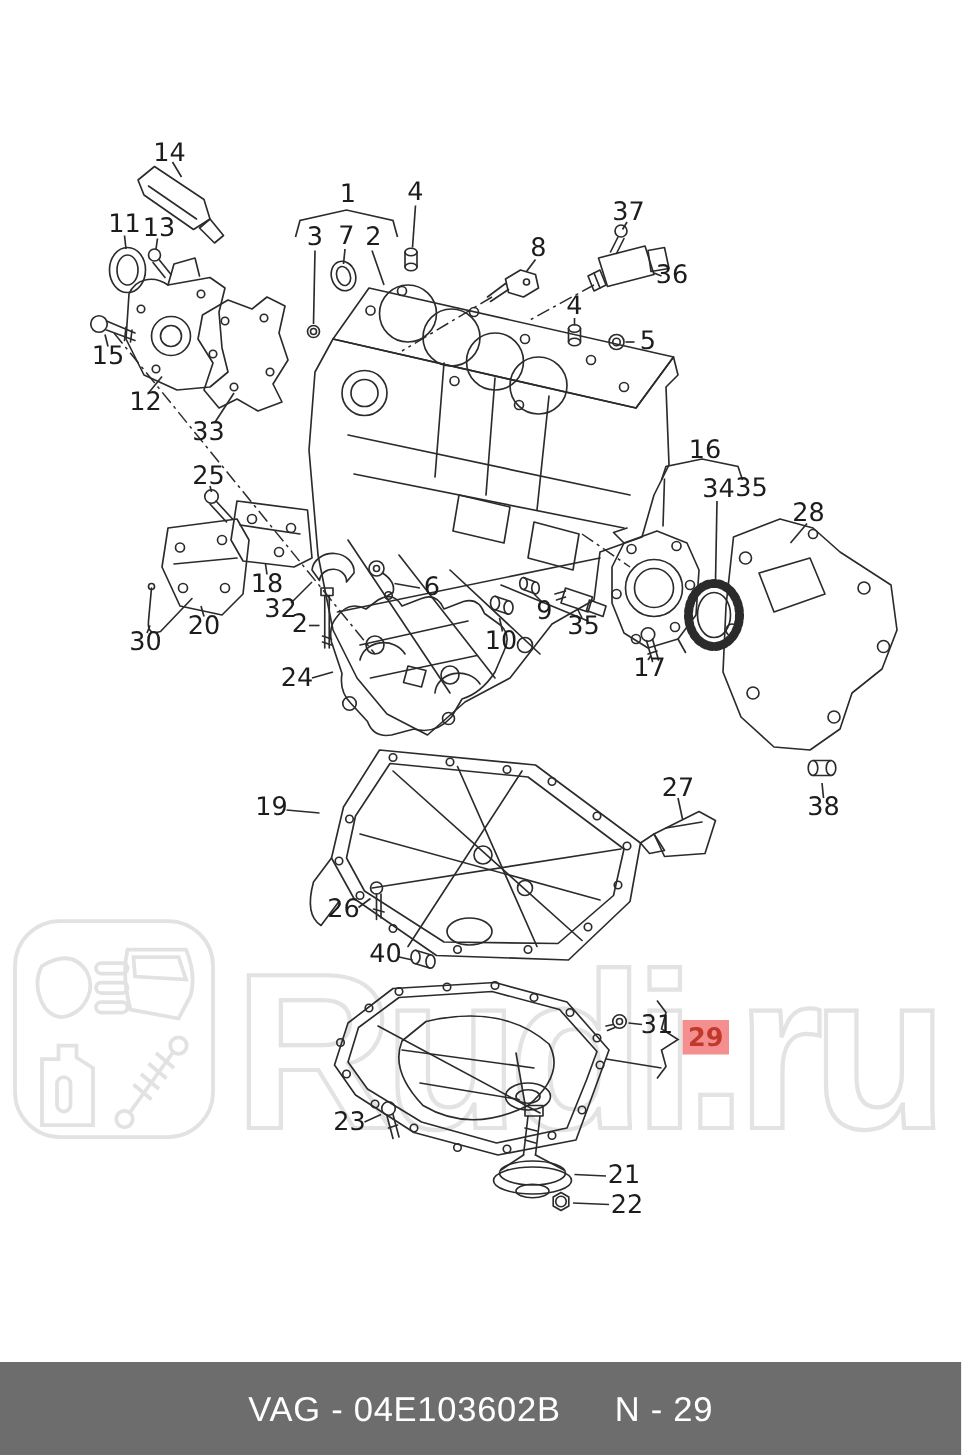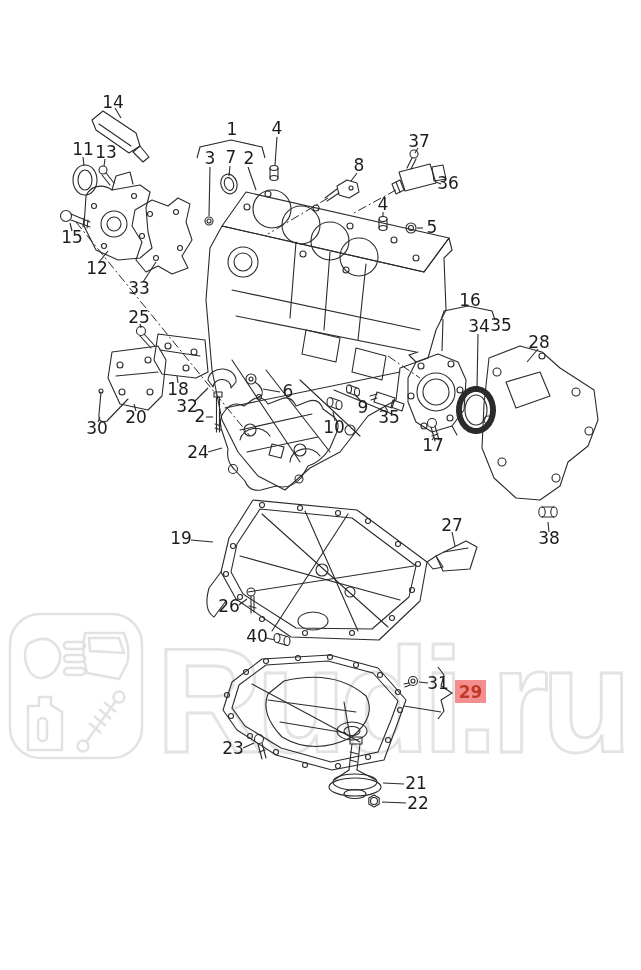--- a/index.html
+++ b/index.html
@@ -519,13 +519,17 @@
           <text x="418" y="804">22</text>
         </g>
 
     <g>
       <rect x="455" y="680" width="31" height="23" fill="#f58f8f"></rect>
       <text class="hl-text" x="470.5" y="692.5" fill="#c0392b">29</text>
     </g>
   </svg>
   </div>
 
+  <div class="footer">
+    <span>VAG - 04E103602B</span>
+    <span>N - 29</span>
+  </div>
 </div>
 
 </body></html>

